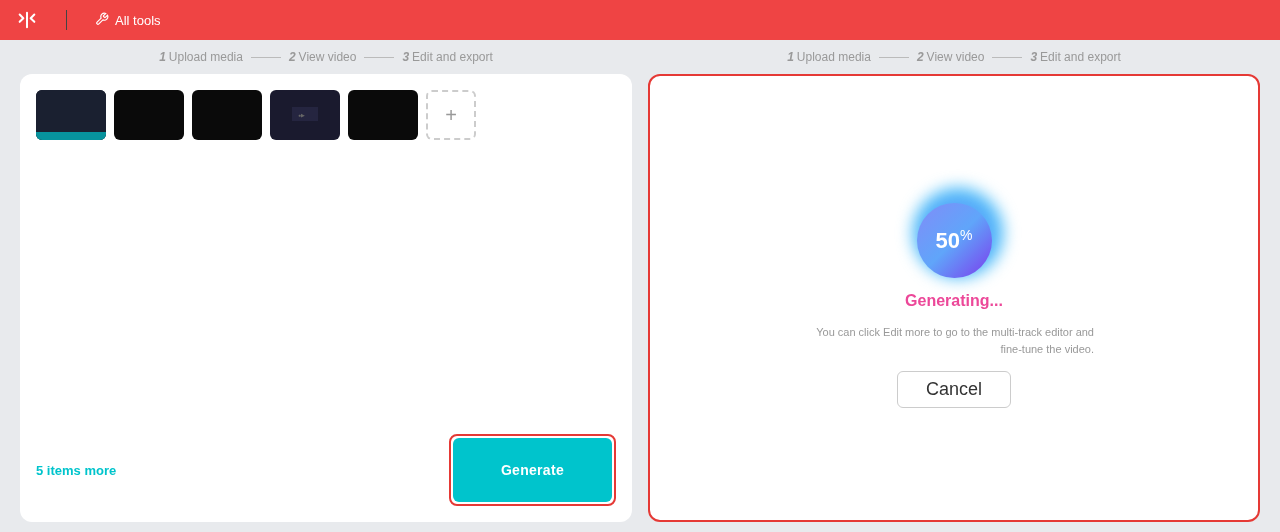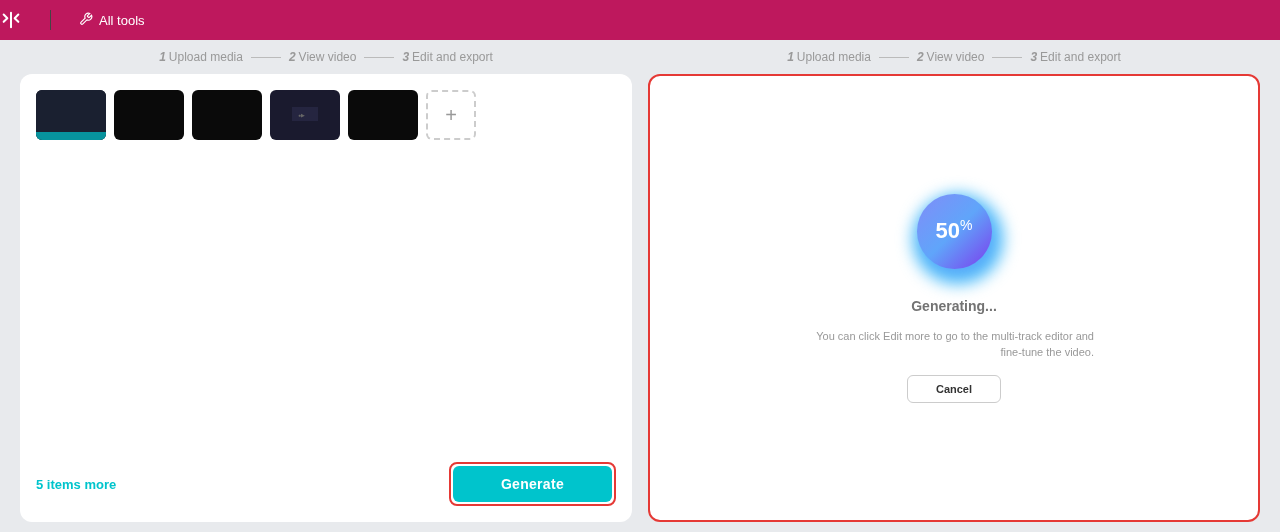--- a/index.html
+++ b/index.html
@@ -6,25 +6,25 @@
     body {
       font-family: -apple-system, BlinkMacSystemFont, 'Segoe UI', sans-serif;
       background: #e8eaed;
       width: 1280px;
       height: 532px;
       overflow: hidden;
     }
 
     
     .navbar {
-      background: #be185d;
+      background: #ef4444;
       height: 40px;
       display: flex;
       align-items: center;
-      padding: 0 0;
+      padding: 0 16px;
       gap: 28px;
     }
     .navbar-logo {
       display: flex;
       align-items: center;
       gap: 8px;
     }
     .navbar-divider {
       width: 1px;
       height: 20px;
@@ -149,21 +149,21 @@
       position: relative;
       border: 2px solid #e53935;
       border-radius: 8px;
       padding: 2px;
     }
     .generate-btn {
       background: #00c4cc;
       color: #fff;
       border: none;
       border-radius: 6px;
-      padding: 10px 48px;
+      padding: 24px 48px;
       font-size: 14px;
       font-weight: 600;
       cursor: pointer;
       letter-spacing: 0.3px;
     }
 
     
     .right-panel {
       flex: 1;
       display: flex;
@@ -190,21 +190,21 @@
       display: flex;
       flex-direction: column;
       align-items: center;
       gap: 14px;
     }
     .progress-circle-outer {
       width: 82px;
       height: 90px;
       position: relative;
       display: flex;
-      align-items: flex-start;
+      align-items: flex-end;
       justify-content: center;
     }
     .progress-glow {
       width: 90px;
       height: 90px;
       border-radius: 50%;
       background: radial-gradient(circle, #a78bfa 0%, #60a5fa 40%, #38bdf8 70%, transparent 100%);
       filter: blur(8px);
       position: absolute;
       top: 0; left: 0;
@@ -225,40 +225,39 @@
       font-size: 22px;
       font-weight: 700;
     }
     .progress-percent {
       font-size: 14px;
       font-weight: 400;
       vertical-align: super;
     }
 
     .generating-title {
-      font-size: 14px;
+      font-size: 16px;
       font-weight: 600;
-      color: #737373;
+      color: #ec4899;
     }
     .generating-sub {
       font-size: 11px;
       color: #999;
       text-align: right;
       max-width: 280px;
       line-height: 1.5;
     }
     .cancel-btn {
       background: #fff;
       border: 1px solid #ccc;
       border-radius: 6px;
       padding: 7px 28px;
-      font-size: 11px;
+      font-size: 18px;
       color: #333;
       cursor: pointer;
-      font-weight: bold;
     }
 
     
     .ws-icon {
       display: inline-flex;
       align-items: center;
       justify-content: center;
     }
     .ws-icon svg {
       width: 22px;

